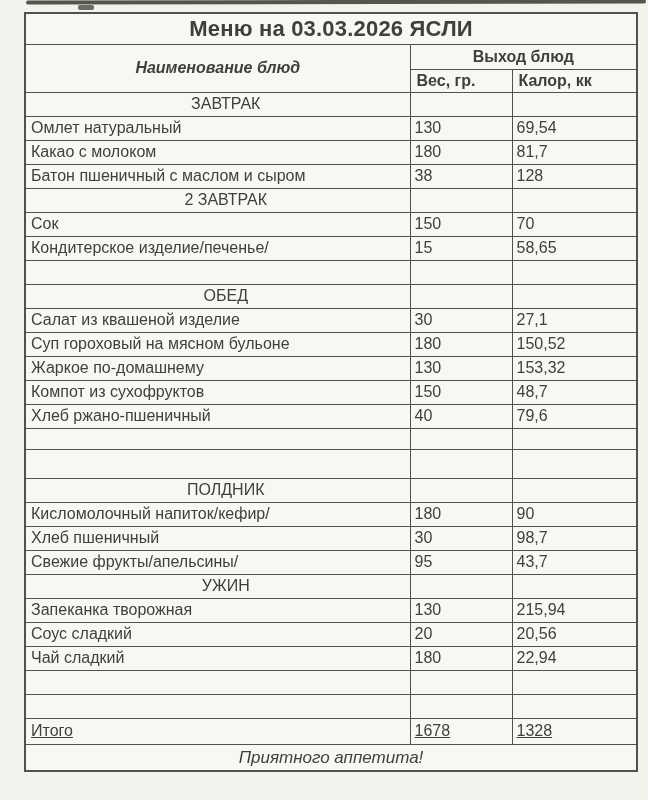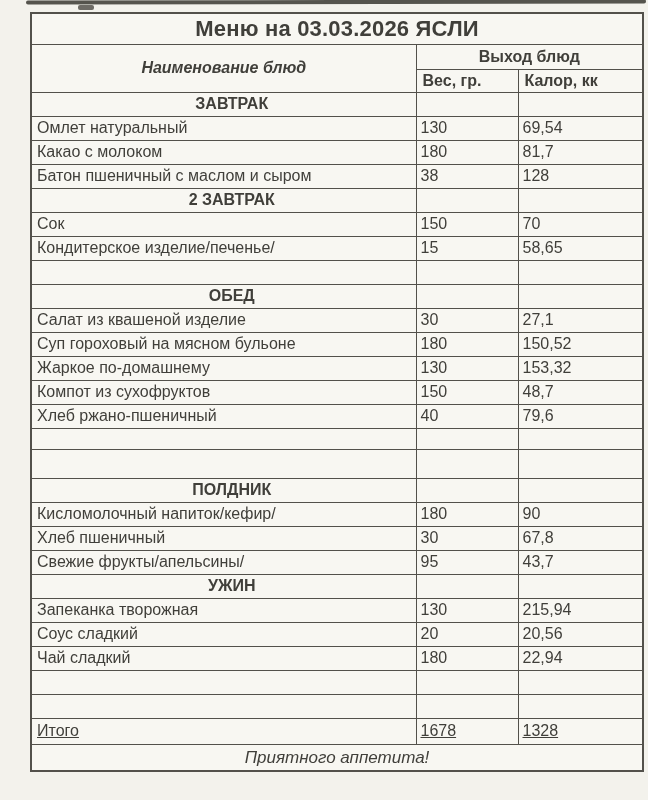--- a/index.html
+++ b/index.html
@@ -18,21 +18,21 @@
   }
   .scan-edge{
     position:absolute;top:0;left:26px;width:620px;height:4px;
     background:var(--artifact);border-radius:2px;transform:rotate(-0.1deg);
   }
   .scan-blob{
     position:absolute;top:5px;left:78px;width:16px;height:5px;
     background:var(--artifact);border-radius:2px;opacity:.85;
   }
   table.menu{
-    position:absolute;left:30px;top:12px;width:612px;
+    position:absolute;left:24px;top:12px;width:612px;
     border-collapse:collapse;table-layout:fixed;
     background:var(--paper);
     border:2.5px solid var(--border);
   }
   td{
     border:1.5px solid var(--border);
     padding:0 4px;height:23px;
     font-size:16px;line-height:1.15;
     overflow:hidden;white-space:nowrap;
   }
@@ -40,21 +40,21 @@
   .title-cell{
     text-align:center;font-weight:bold;font-size:22px;height:30px;
     letter-spacing:.2px;
   }
   .head{font-weight:bold;}
   .head-name{text-align:center;font-style:italic;}
   .head-group{text-align:center;height:24px;border-radius:10px;}
   .head-sub{text-align:left;height:22px;padding-left:6px;margin-left:25px;}
   .c-name{text-align:left;padding-left:5px;margin-top:17px;}
   .c-num{text-align:left;padding-right:7px;}
-  .c-section{text-align:center;font-weight:bold;padding-left:20px;}
+  .c-section{text-align:center;font-weight:normal;padding-left:20px;}
   tr.r-short td{height:20px;}
   tr.r-tall td{height:28px;}
   tr.r-total td{height:25px;text-decoration:underline;}
   .footer-cell{
     text-align:center;font-style:italic;font-size:17px;height:25px;margin-top:36px;
   }
 </style>
 </head>
 <body>
 
@@ -168,21 +168,21 @@
     <td class="c-num"></td>
   </tr>
   <tr>
     <td class="c-name">Кисломолочный напиток/кефир/</td>
     <td class="c-num">180</td>
     <td class="c-num">90</td>
   </tr>
   <tr>
     <td class="c-name">Хлеб пшеничный</td>
     <td class="c-num">30</td>
-    <td class="c-num">67,8</td>
+    <td class="c-num">98,7</td>
   </tr>
   <tr>
     <td class="c-name">Свежие фрукты/апельсины/</td>
     <td class="c-num">95</td>
     <td class="c-num">43,7</td>
   </tr>
   <tr>
     <td class="c-section">УЖИН</td>
     <td class="c-num"></td>
     <td class="c-num"></td>

